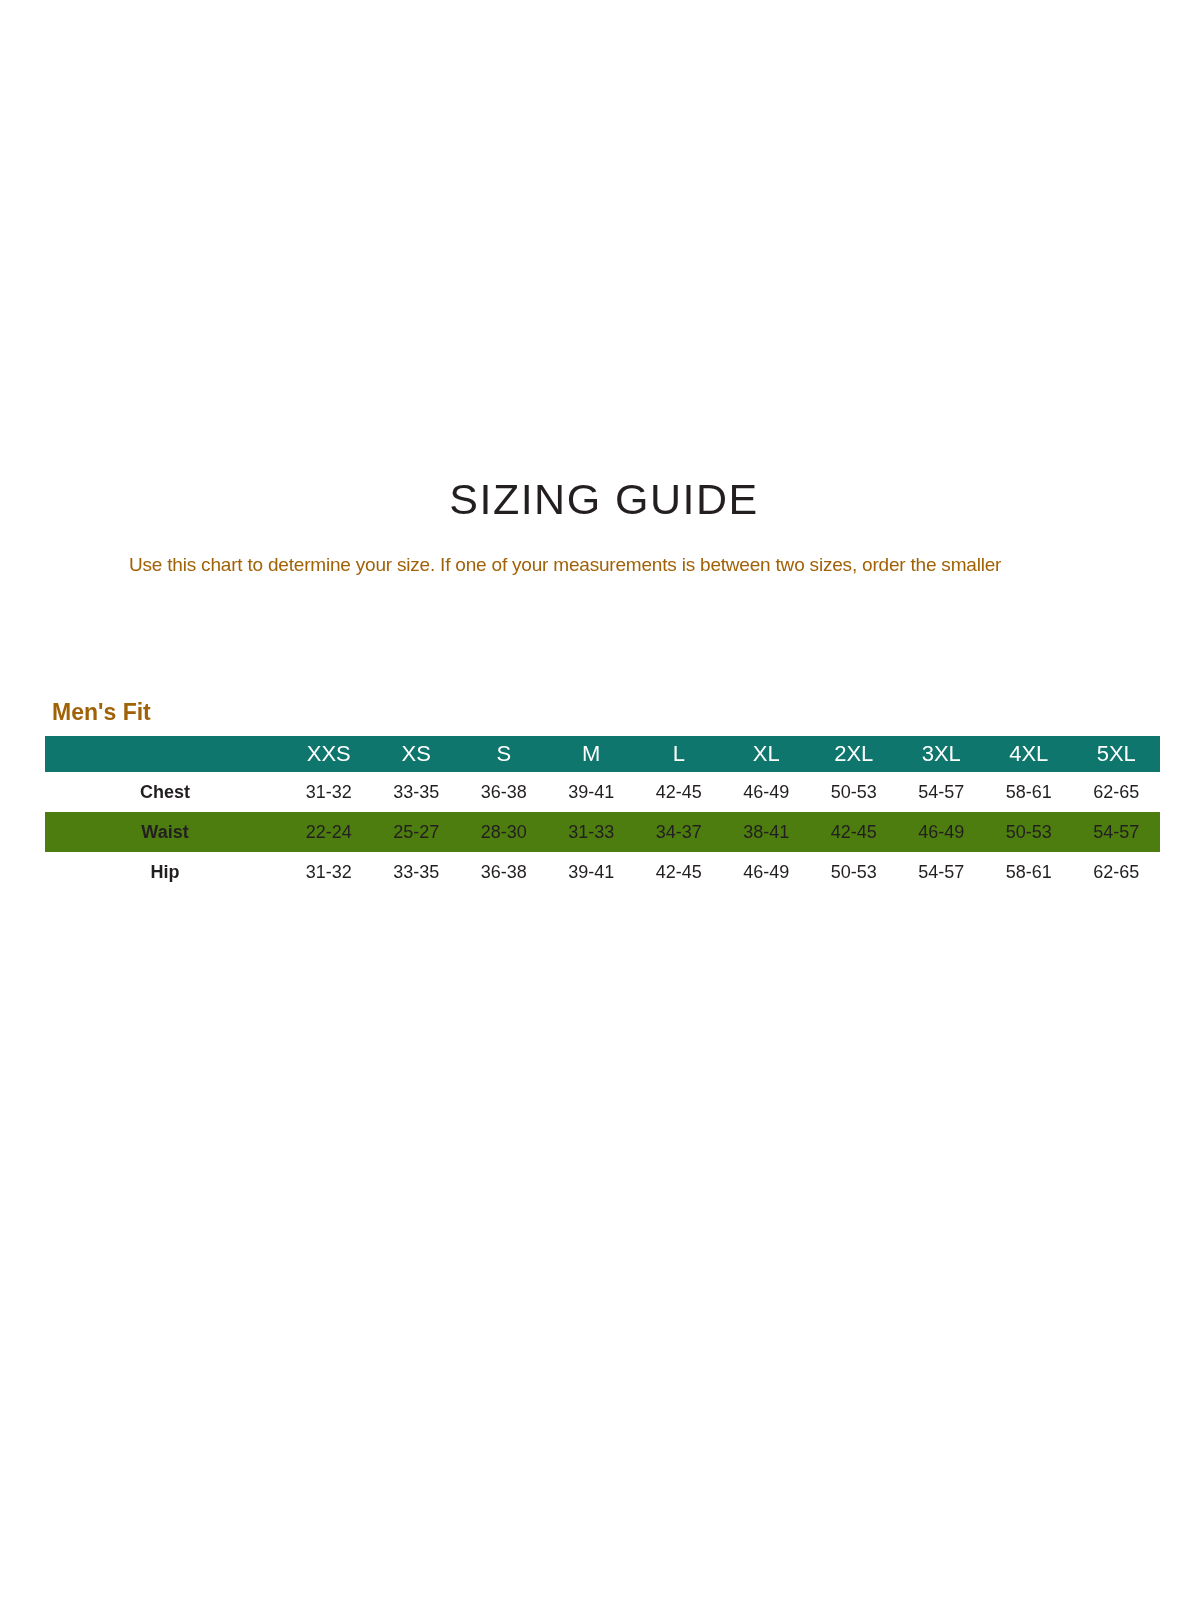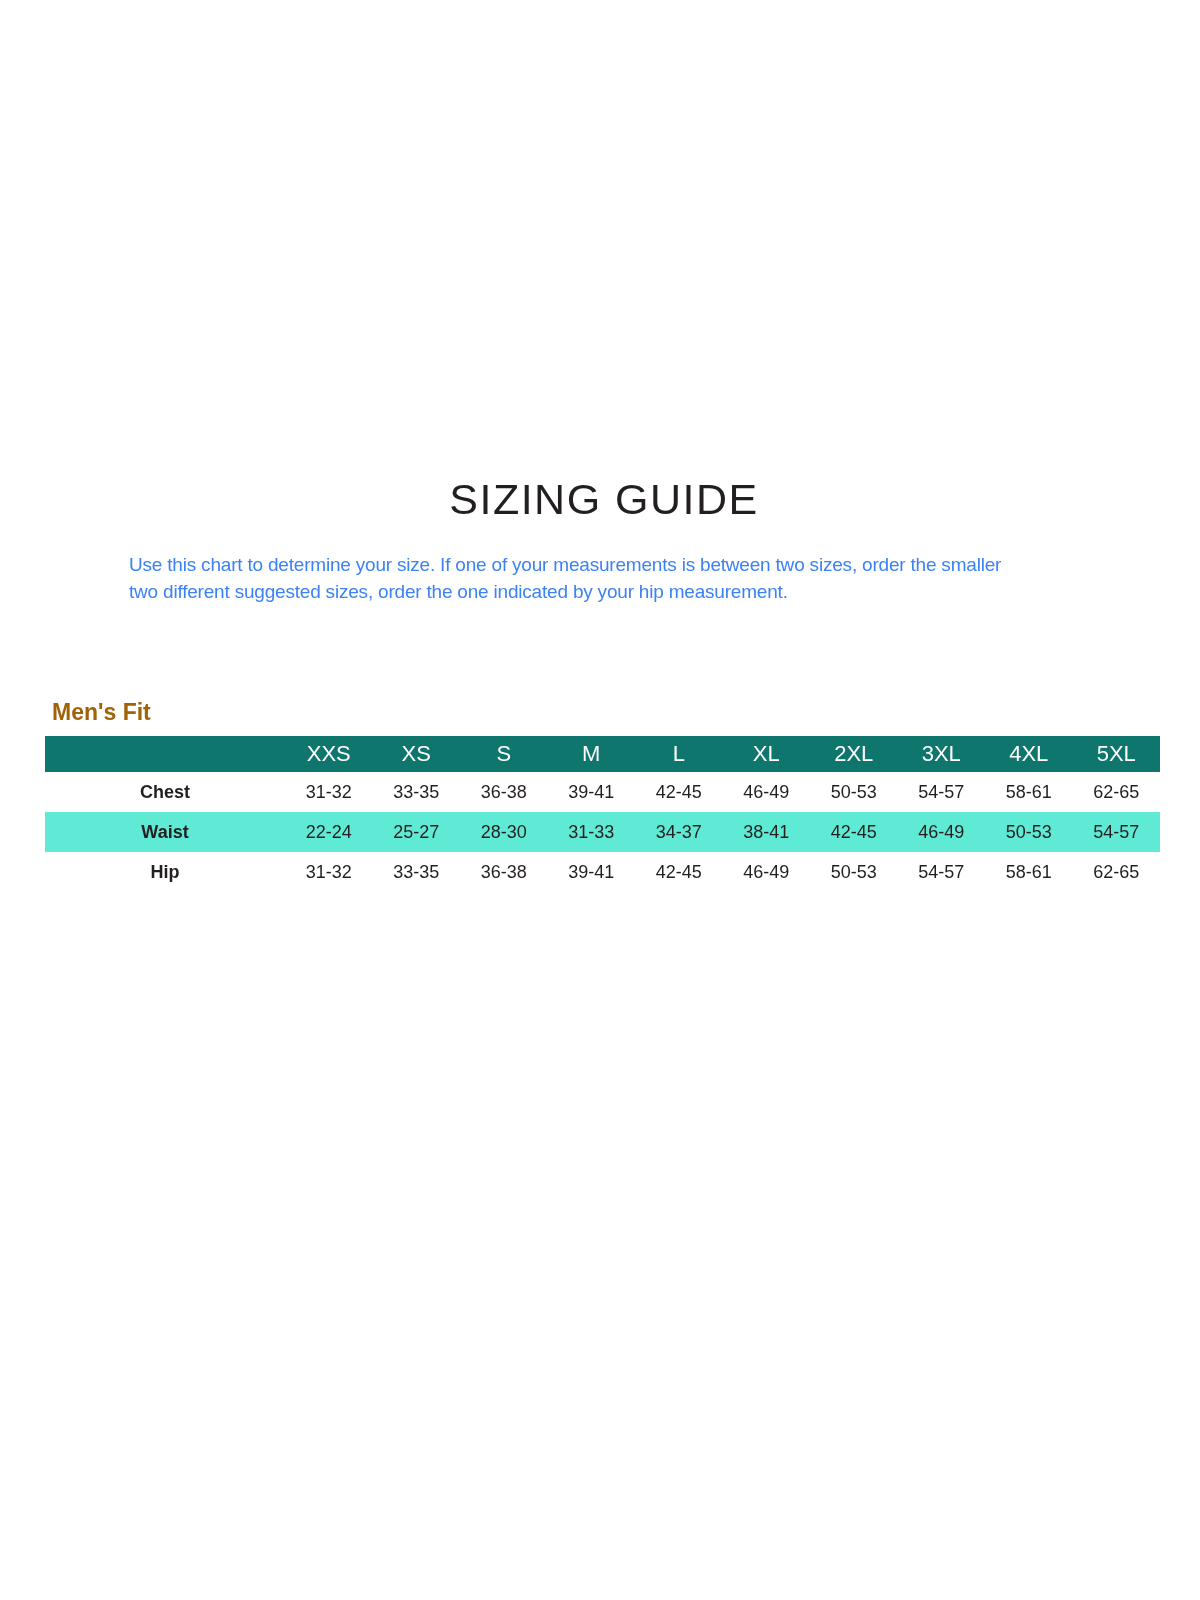--- a/index.html
+++ b/index.html
@@ -31,21 +31,21 @@
     position: absolute;
     top: 551px;
     left: 129px;
     width: 960px;
   }
   .intro-line {
     font-size: 19px;
     line-height: 27px;
     white-space: nowrap;
     letter-spacing: -0.2px;
-    color: #3b82f6;
+    color: #a16207;
   }
   .section-label {
     position: absolute;
     top: 699px;
     left: 52px;
     font-size: 23px;
     font-weight: 700;
     color: #a16207;
   }
   .size-table {
@@ -71,33 +71,32 @@
   }
   .header-row .t-cell {
     color: #ffffff;
     font-size: 22px;
     font-weight: 400;
   }
   .label-cell {
     font-weight: 700;
   }
   .t-row.alt-row {
-    background: #5eead4;
+    background: #4d7c0f;
   }
 </style>
 </head>
 <body>
 
 <div>
 
   <h1 class="page-title">SIZING GUIDE</h1>
 
   <div class="intro">
     <div class="intro-line">Use this chart to determine your size. If one of your measurements is between two sizes, order the smaller</div>
-    <div class="intro-line">two different suggested sizes, order the one indicated by your hip measurement.</div>
   </div>
 
   <div class="section-label">Men's Fit</div>
 
   <div class="size-table">
 
     <div class="t-row header-row">
       <div class="t-cell label-cell"></div>
       <div class="t-cell">XXS</div>
       <div class="t-cell">XS</div>

